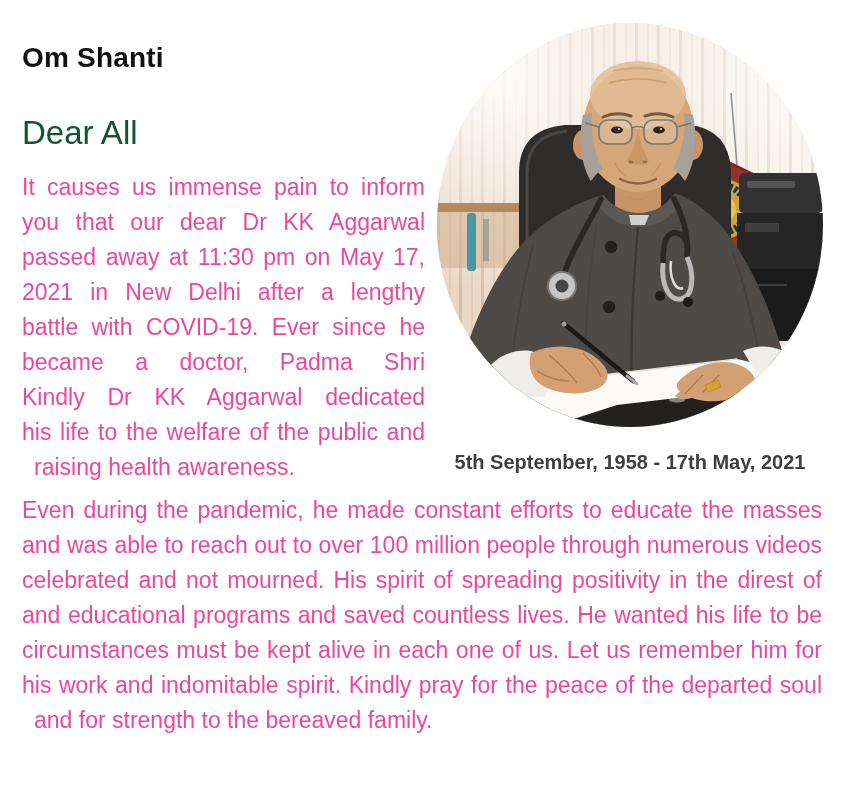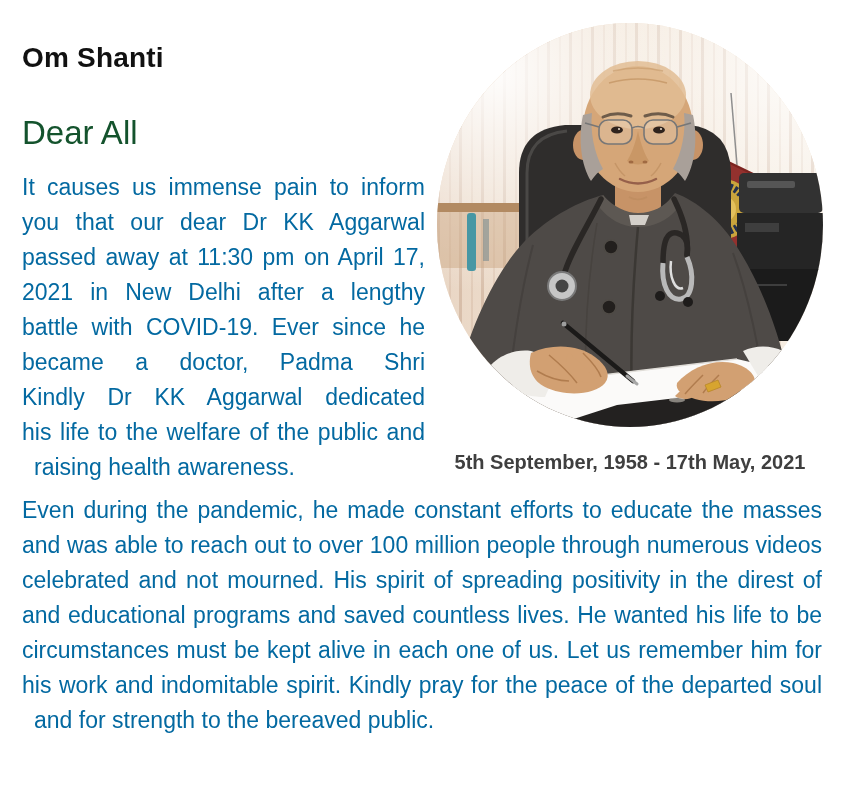--- a/index.html
+++ b/index.html
@@ -19,21 +19,21 @@
     font-weight: bold;
     color: #111111;
     letter-spacing: 0.2px;
   }
   .salutation {
     position: absolute;
     left: 22px; top: 114px;
     font-size: 33px;
     color: #14532d;
   }
-  .para { font-size: 23px; color: #0369a1; }
+  .para { font-size: 23px; color: #ec4899; }
   .left-para  { position: absolute; left: 22px; top: 170px; width: 403px; }
   .bottom-para{ position: absolute; left: 22px; top: 493px; width: 800px; }
   .jline {
     height: 35px;
     line-height: 35px;
     text-align: justify;
     text-align-last: justify;
     -moz-text-align-last: justify;
     text-justify: inter-word;
     overflow: hidden;
@@ -64,21 +64,21 @@
 
 <div class="page">
 
   <div class="title">Om Shanti</div>
 
   <div class="salutation">Dear All</div>
 
   <div class="para left-para">
       <div class="jline">It causes us immense pain to inform</div>
       <div class="jline">you that our dear Dr KK Aggarwal</div>
-      <div class="jline">passed away at 11:30 pm on April 17,</div>
+      <div class="jline">passed away at 11:30 pm on May 17,</div>
       <div class="jline">2021 in New Delhi after a lengthy</div>
       <div class="jline">battle with COVID-19. Ever since he</div>
       <div class="jline">became a doctor, Padma Shri</div>
       <div class="jline">Kindly Dr KK Aggarwal dedicated</div>
       <div class="jline">his life to the welfare of the public and</div>
       <div class="jline jlast">raising health awareness.</div>
     </div>
 
   <div class="photo-wrap">
 
@@ -231,16 +231,16 @@
 
   <div class="photo-caption">5th September, 1958 - 17th May, 2021</div>
 
   <div class="para bottom-para">
       <div class="jline">Even during the pandemic, he made constant efforts to educate the masses</div>
       <div class="jline">and was able to reach out to over 100 million people through numerous videos</div>
       <div class="jline">celebrated and not mourned. His spirit of spreading positivity in the direst of</div>
       <div class="jline">and educational programs and saved countless lives. He wanted his life to be</div>
       <div class="jline">circumstances must be kept alive in each one of us. Let us remember him for</div>
       <div class="jline">his work and indomitable spirit. Kindly pray for the peace of the departed soul</div>
-      <div class="jline jlast">and for strength to the bereaved public.</div>
+      <div class="jline jlast">and for strength to the bereaved family.</div>
     </div>
 
 </div>
 
 </body></html>

